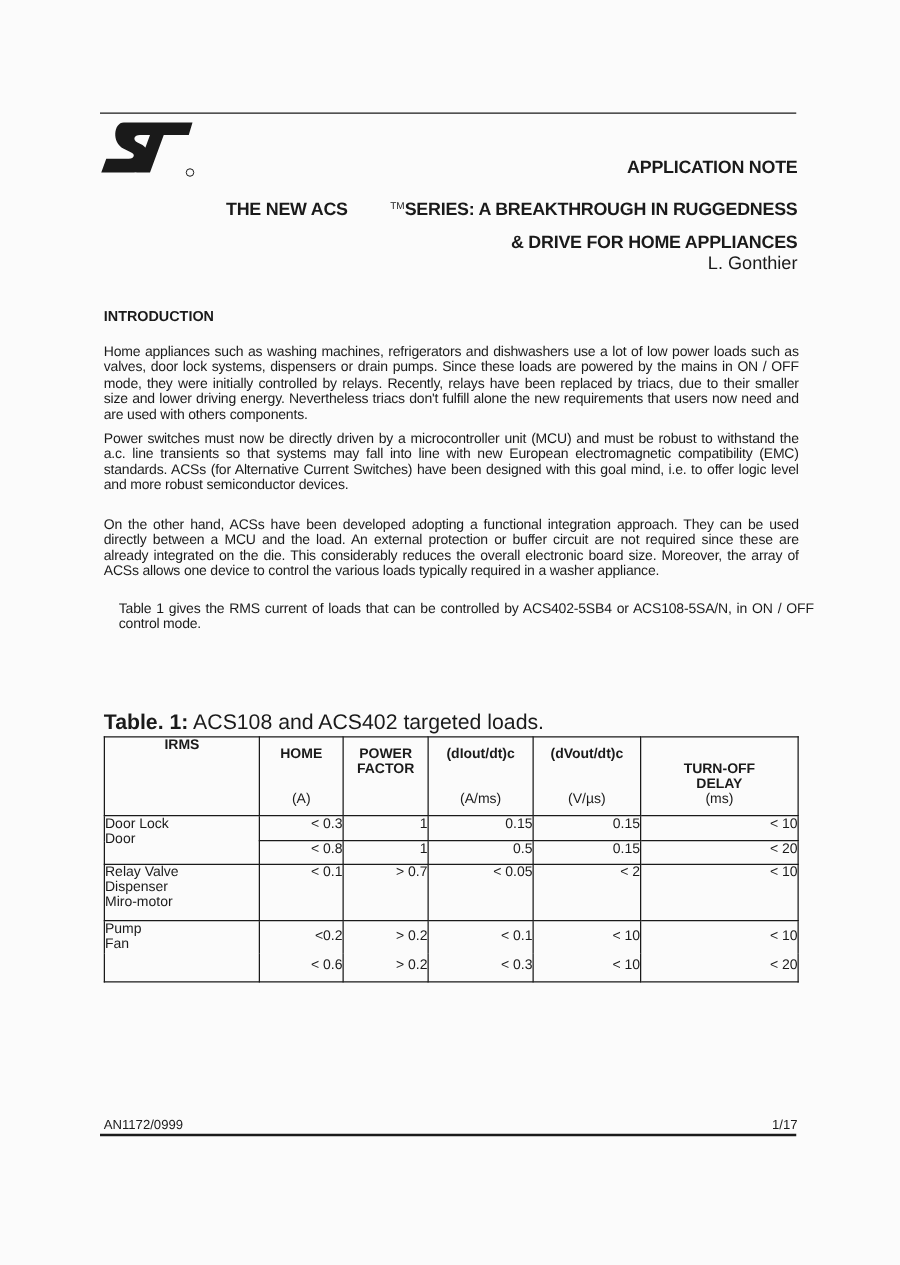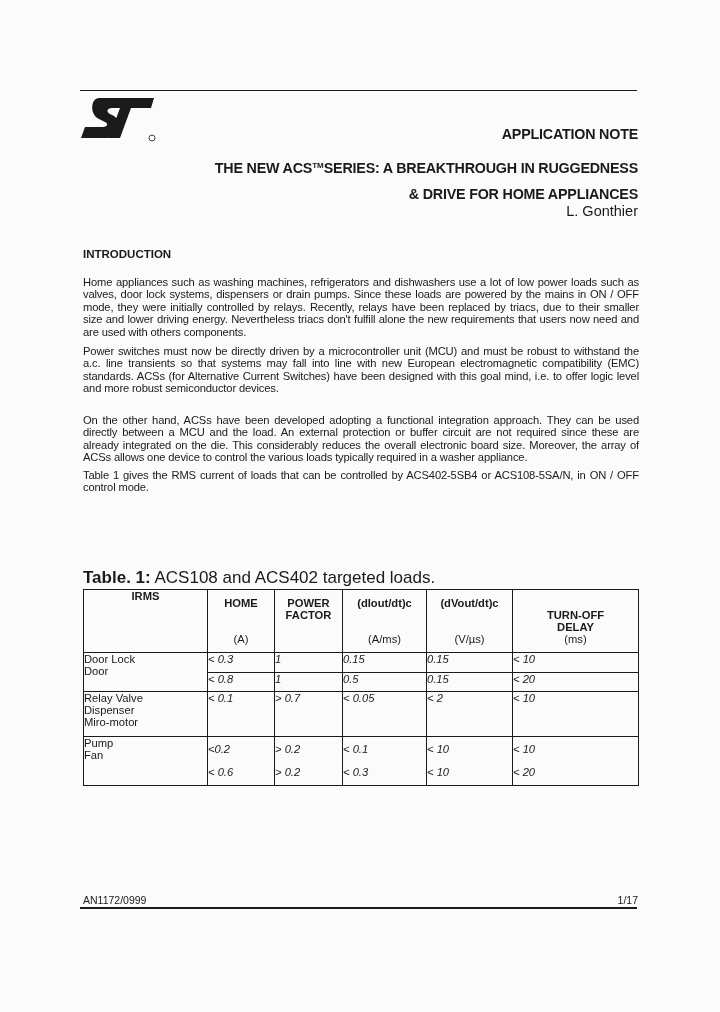--- a/index.html
+++ b/index.html
@@ -8,21 +8,21 @@
     background: #fbfbfb;
     position: relative;
     overflow: hidden;
     font-family: "Liberation Sans", sans-serif;
     color: #1a1a1a;
   }
   .abs { position: absolute; }
   .top-rule { left: 80px; top: 90px; width: 557px; height: 1px; background: #1a1a1a; }
   .logo { left: 79px; top: 96px; width: 80px; height: 46px; }
   .hdr { right: 82px; font-weight: bold; font-size: 14.3px; text-align: right; white-space: nowrap; letter-spacing: -0.2px; }
-  .hdr sup { font-size: 8px; font-weight: bold; vertical-align: 5px; letter-spacing: 0; }
+  .hdr sup { font-size: 8px; font-weight: normal; vertical-align: 5px; letter-spacing: 0; margin-left: 34px; }
   .author { right: 82px; top: 203px; font-size: 14.5px; }
   .section-title { left: 83px; top: 248px; font-size: 11.5px; font-weight: bold; }
   .para {
     left: 83px; width: 556px;
     font-size: 11.2px; line-height: 12.4px;
     text-align: justify; letter-spacing: -0.15px;
   }
   .caption { left: 83px; top: 568px; font-size: 17px; }
   .caption b { font-weight: bold; }
   table.loads {
@@ -31,21 +31,21 @@
     font-size: 11.2px; table-layout: fixed;
   }
   table.loads td, table.loads th {
     border: 1px solid #1a1a1a;
     padding: 0; vertical-align: top;
   }
   table.loads th { font-weight: bold; text-align: center; height: 62px; position: relative; }
   th .h1 { position: absolute; top: 7px; left: 0; right: 0; line-height: 12px; }
   th .unit { position: absolute; top: 43px; left: 0; right: 0; font-weight: normal; }
   th.load-h { vertical-align: middle; }
-  td.val { text-align: left; padding-top: 5px; line-height: 12px; font-style: italic; }
+  td.val { text-align: right; padding-top: 5px; line-height: 12px; }
   td.load { padding: 5px 0 0 8px; line-height: 12px; text-align: left; }
   .r-a td.val { height: 19px; }
   .r-b td.val { height: 18px; }
   .r-relay td { height: 44px; }
   .r-pa td.val { height: 20px; padding-top: 6px; border-bottom: none; }
   .r-pb td.val { height: 19px; padding-top: 3px; border-top: none; }
   .footer-left { left: 83px; top: 894px; font-size: 10.5px; }
   .footer-right { right: 82px; top: 894px; font-size: 10.5px; }
   .bottom-rule { left: 80px; top: 907px; width: 557px; height: 2px; background: #1a1a1a; }
 </style>
@@ -62,21 +62,21 @@
 <div class="abs hdr" style="top:126px;">APPLICATION NOTE</div>
 <div class="abs hdr" style="top:160px;"><span>THE NEW ACS</span><sup>TM</sup><span>SERIES: A BREAKTHROUGH IN RUGGEDNESS</span></div>
 <div class="abs hdr" style="top:186px;">&amp;  DRIVE FOR HOME APPLIANCES</div>
 <div class="abs author">L. Gonthier</div>
 
 <div class="abs section-title">INTRODUCTION</div>
 
 <p class="abs para" style="top:276px; margin:0;">Home appliances such as washing machines, refrigerators and dishwashers use a lot of low power loads such as valves, door lock systems, dispensers or drain pumps. Since these loads are powered by the mains in ON / OFF mode, they were initially controlled by relays. Recently, relays have been replaced by triacs, due to their smaller size and lower driving energy. Nevertheless triacs don't fulfill alone the new requirements that users now need and are used with others components.</p>
 <p class="abs para" style="top:345px; margin:0;">Power switches must now be directly driven by a microcontroller unit (MCU) and must be robust to withstand the a.c. line transients so that systems may fall into line with new European electromagnetic compatibility (EMC) standards. ACSs (for Alternative Current Switches) have been designed with this goal mind, i.e. to offer logic level and more robust semiconductor devices.</p>
 <p class="abs para" style="top:414px; margin:0;">On the other hand, ACSs have been developed adopting a functional integration approach. They can be used directly between a MCU and the load. An external protection or buffer circuit are not required since these are already integrated on the die. This considerably reduces the overall electronic board size. Moreover, the array of ACSs allows one device to control the various loads typically required in a washer appliance.</p>
-<p class="abs para" style="top:469px; margin:0;">Table 1 gives the RMS current of loads that can be controlled by ACS402-5SB4 or ACS108-5SA/N, in ON / OFF control mode.</p>
+<p class="abs para" style="top:469px; margin:12px;">Table 1 gives the RMS current of loads that can be controlled by ACS402-5SB4 or ACS108-5SA/N, in ON / OFF control mode.</p>
 
 <div class="abs caption"><b>Table. 1:</b><span> ACS108  and ACS402 targeted loads.</span></div>
 
 <table class="loads">
   <colgroup>
     <col style="width:124px">
       <col style="width:67px">
       <col style="width:68px">
       <col style="width:84px">
       <col style="width:86px">

